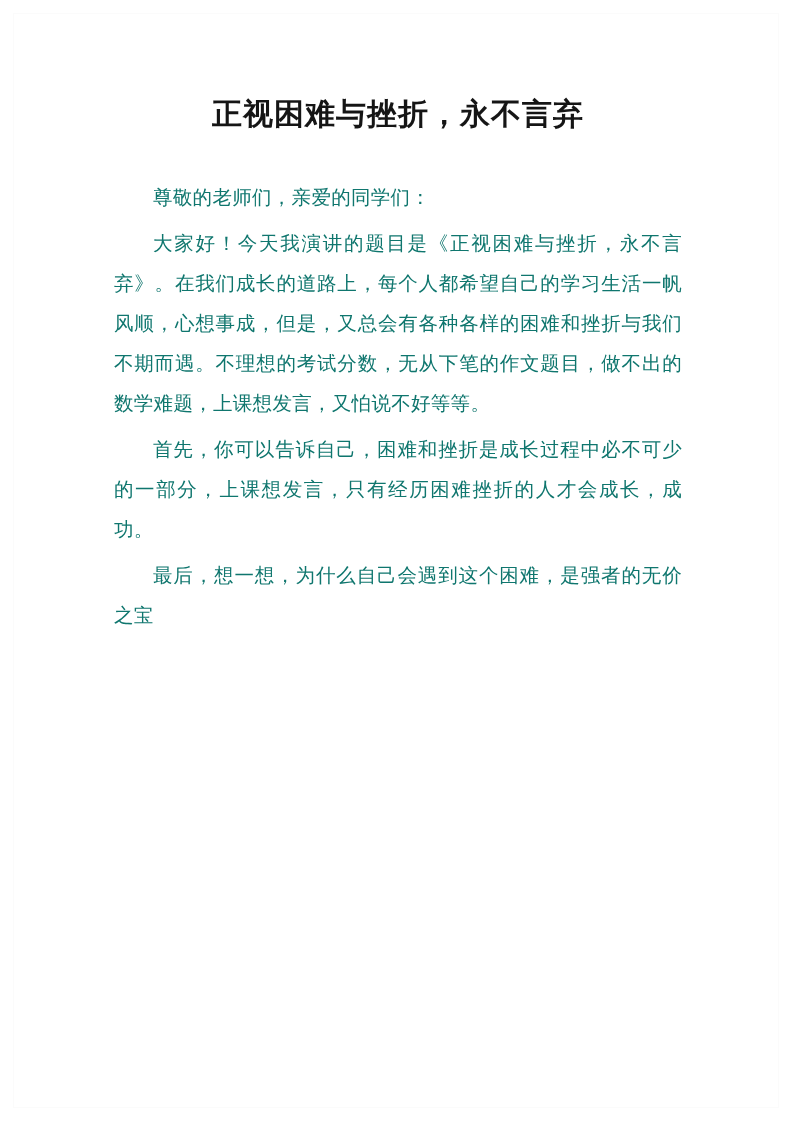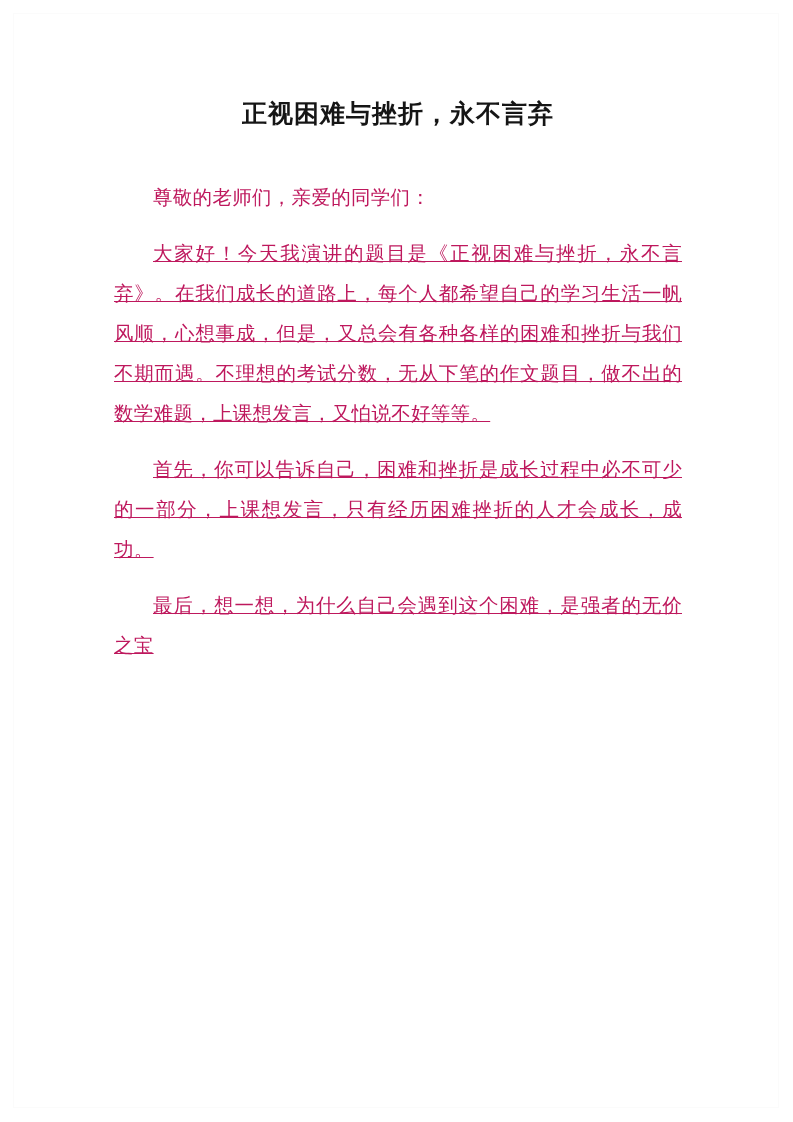--- a/index.html
+++ b/index.html
@@ -34,49 +34,48 @@
     position: absolute;
     left: 114px;
     top: 0;
     width: 568px;
   }
 
   .doc-title {
     margin: 0;
     padding: 0;
     text-align: center;
-    font-size: 25px;
+    font-size: 30px;
     line-height: 36px;
     font-weight: bold;
     color: #151515;
     letter-spacing: 1px;
     padding-top: 96px;
     font-family: "DejaVu Serif", "Liberation Serif", serif;
   }
 
   .body-block {
     margin-top: 46px;
   }
 
   p.para {
     margin: 0;
     padding: 0;
     font-size: 19.5px;
     line-height: 40px;
-    color: #be185d;
+    color: #0f766e;
     text-align: justify;
     text-justify: inter-ideograph;
     text-indent: 39px;
     letter-spacing: 0.3px;
     font-family: "DejaVu Serif", "Liberation Serif", serif;
   }
 
   p.para + p.para {
-    margin-top: 16px;
-    text-decoration: underline;
+    margin-top: 6px;
   }
 </style>
 </head>
 <body>
 
 <div class="page">
 
   <div class="page-border"></div>
 
   <div class="content">

